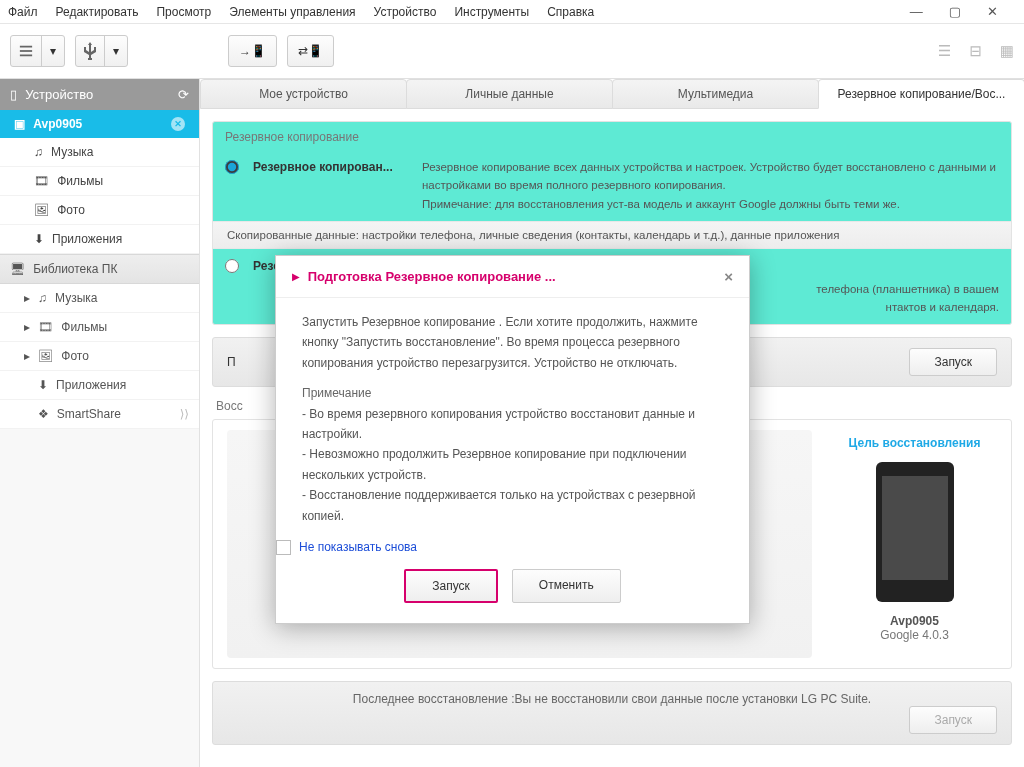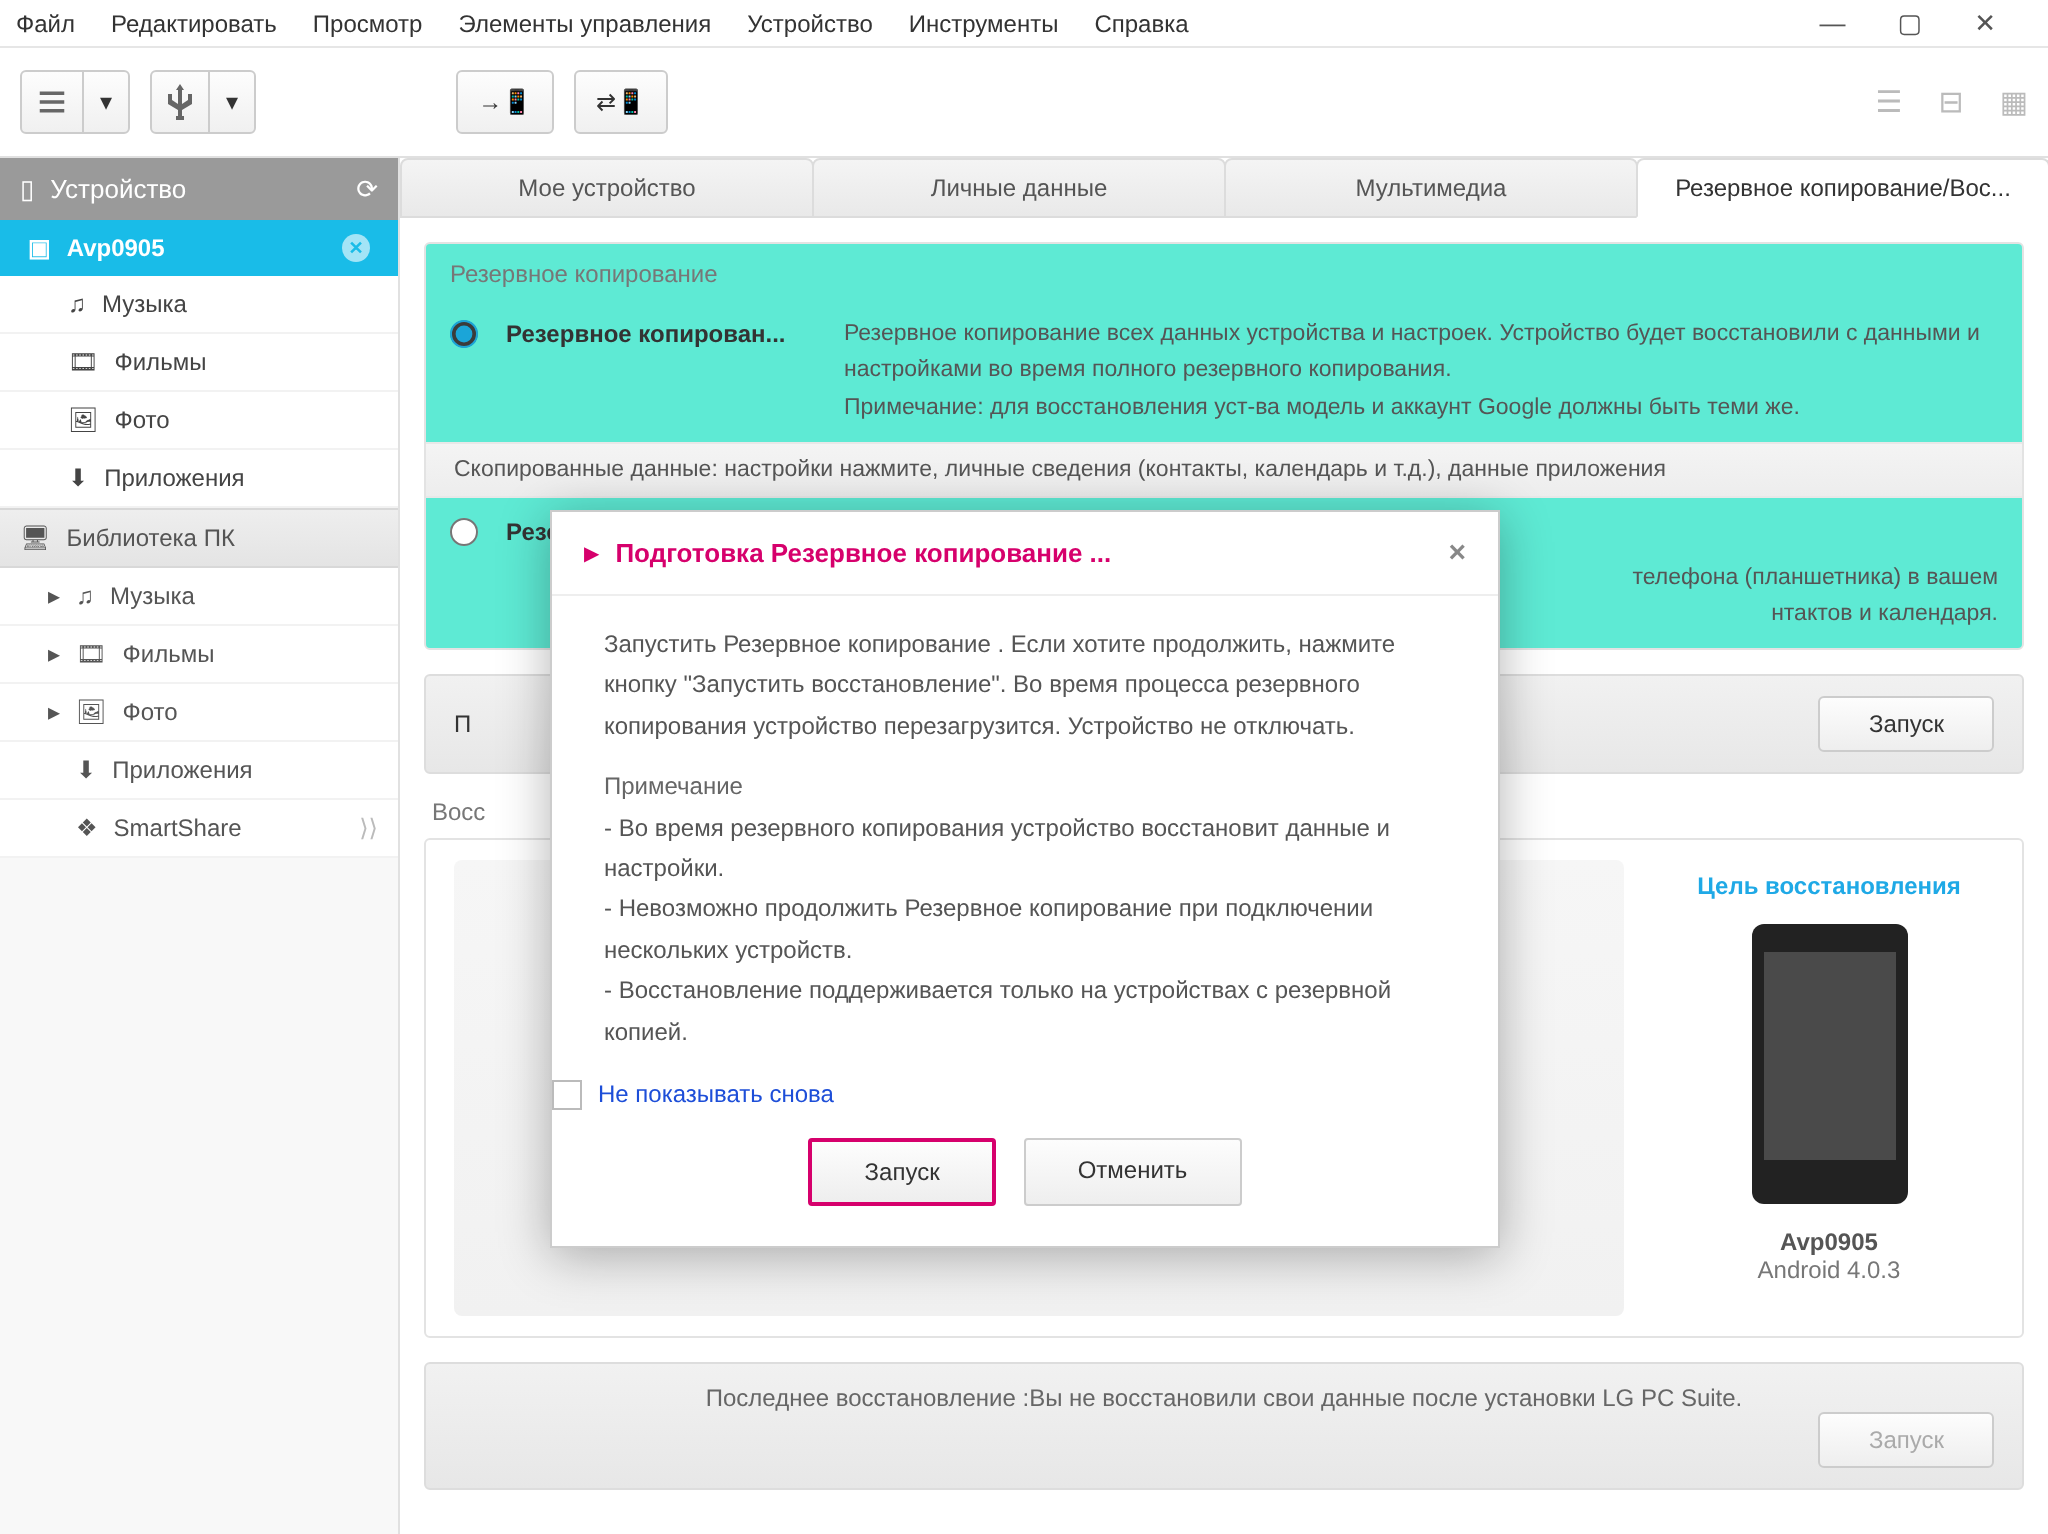--- a/index.html
+++ b/index.html
@@ -182,25 +182,25 @@
       <div class="tab active">Резервное копирование/Вос...</div>
     </div>
 
     <div class="main-area">
       <div class="panel">
         <div class="panel-title">Резервное копирование</div>
         <div class="radio-row">
           <input type="radio" checked="" style="">
           <div class="label">Резервное копирован...</div>
           <div class="desc">
-            <span>Резервное копирование всех данных устройства и настроек. Устройство будет восстановили с данными и настройками во время полного резервного копирования.</span><br>
+            <span>Резервное копирование всех данных устройства и настроек. Устройство будет восстановлено с данными и настройками во время полного резервного копирования.</span><br>
             <span>Примечание: для восстановления уст-ва модель и аккаунт Google должны быть теми же.</span>
           </div>
         </div>
-        <div class="copied-bar">Скопированные данные: настройки нажмите, личные сведения (контакты, календарь и т.д.), данные приложения</div>
+        <div class="copied-bar">Скопированные данные: настройки телефона, личные сведения (контакты, календарь и т.д.), данные приложения</div>
         <div class="radio-row">
           <input type="radio" style="">
           <div class="label">Резервное копирован</div>
           <div class="desc">
             <span>Резервное копирование только выбранных данных</span>
             <div style="text-align:right;margin-top:4px;display:flex;justify-content:flex-end;">
                 <span>телефона (планшетника) в вашем</span>
               </div>
             <div style="text-align:right;display:flex;justify-content:flex-end;">
                 <span>нтактов и календаря.</span>
@@ -216,21 +216,21 @@
       </div>
 
       <div style="color:#777;font-size:12px;margin:0 0 6px 4px">Восс</div>
 
       <div class="restore-panel">
         <div class="restore-left"></div>
         <div class="restore-right">
           <div class="rtitle">Цель восстановления</div>
           <div class="phone"></div>
           <div style="font-weight:bold;color:#555">Avp0905</div>
-          <div style="color:#777">Android 4.0.3</div>
+          <div style="color:#777">Google 4.0.3</div>
         </div>
       </div>
 
       <div class="bottom-strip">
         <span>Последнее восстановление :Вы не восстановили свои данные после установки LG PC Suite.</span>
         <div class="btn disabled">Запуск</div>
       </div>
     </div>
   </div>
 </div>

